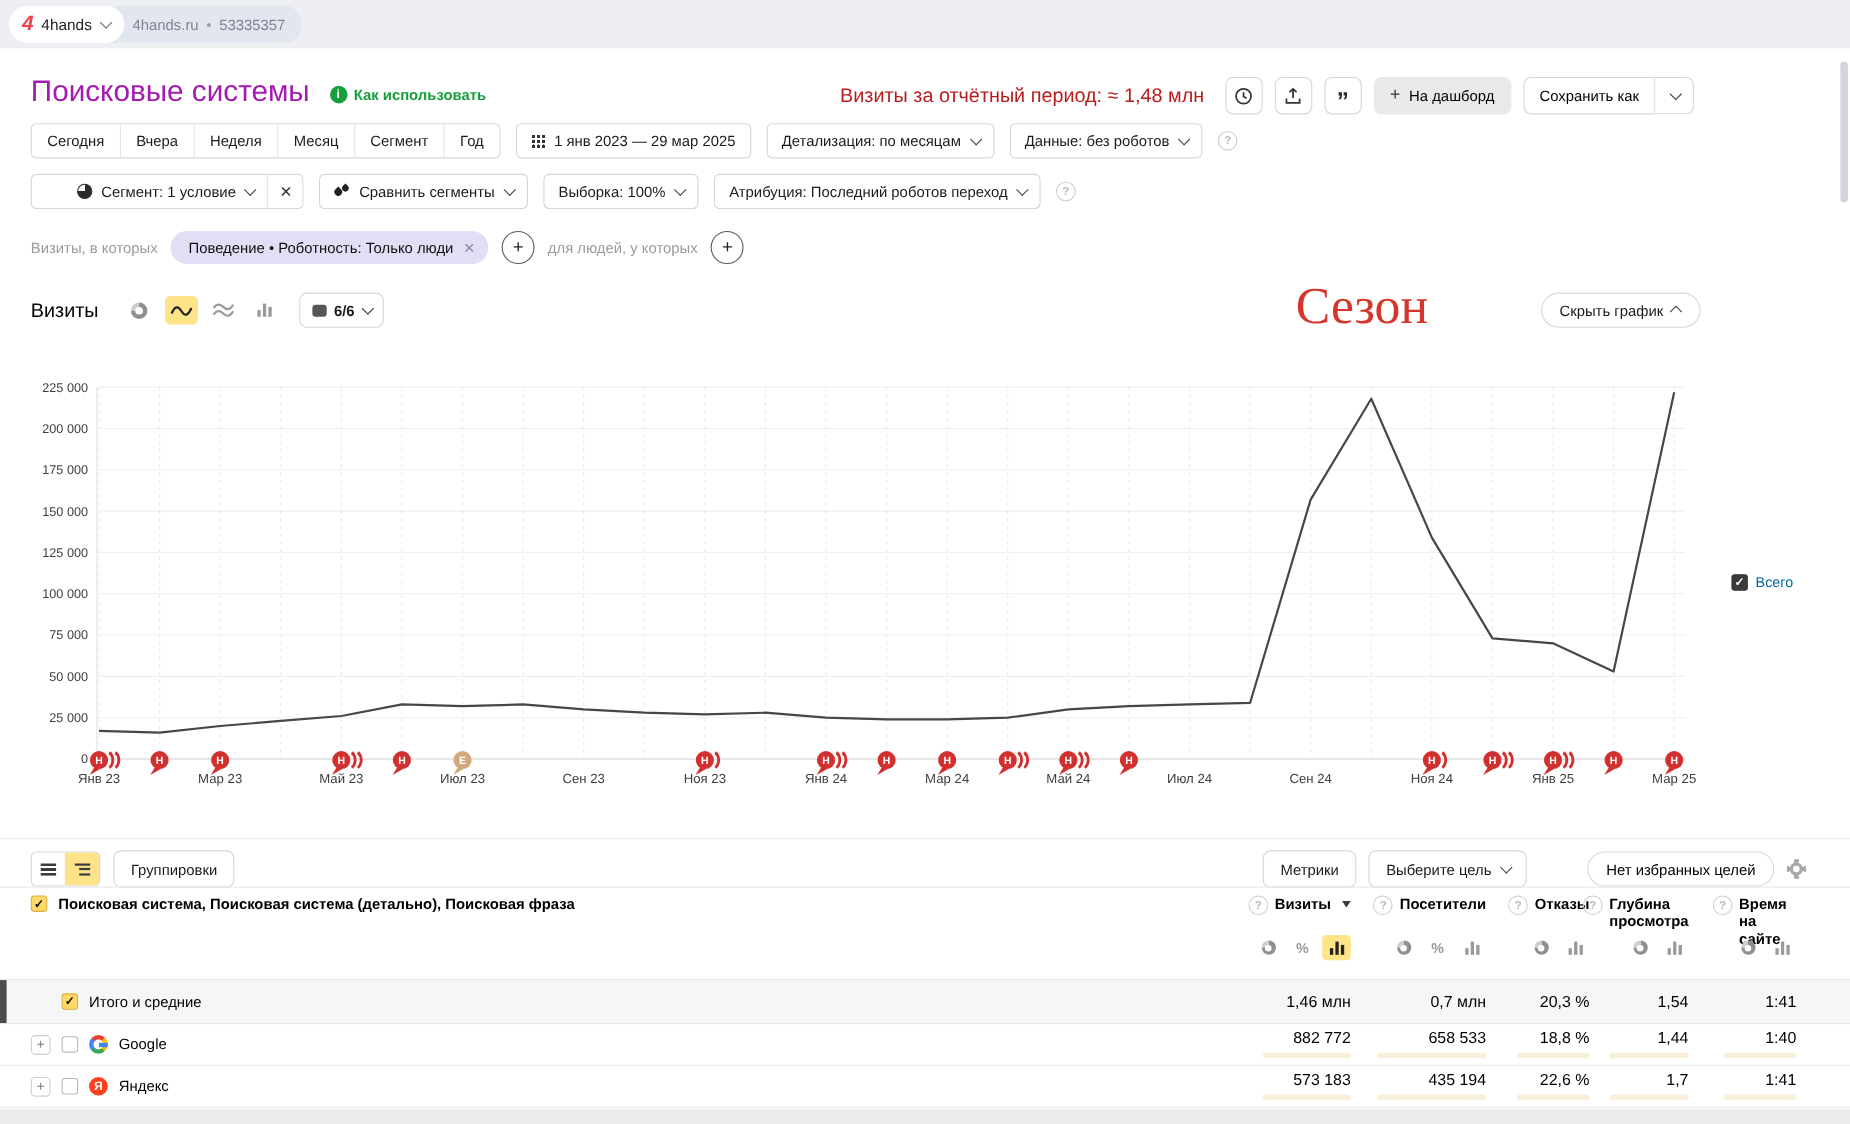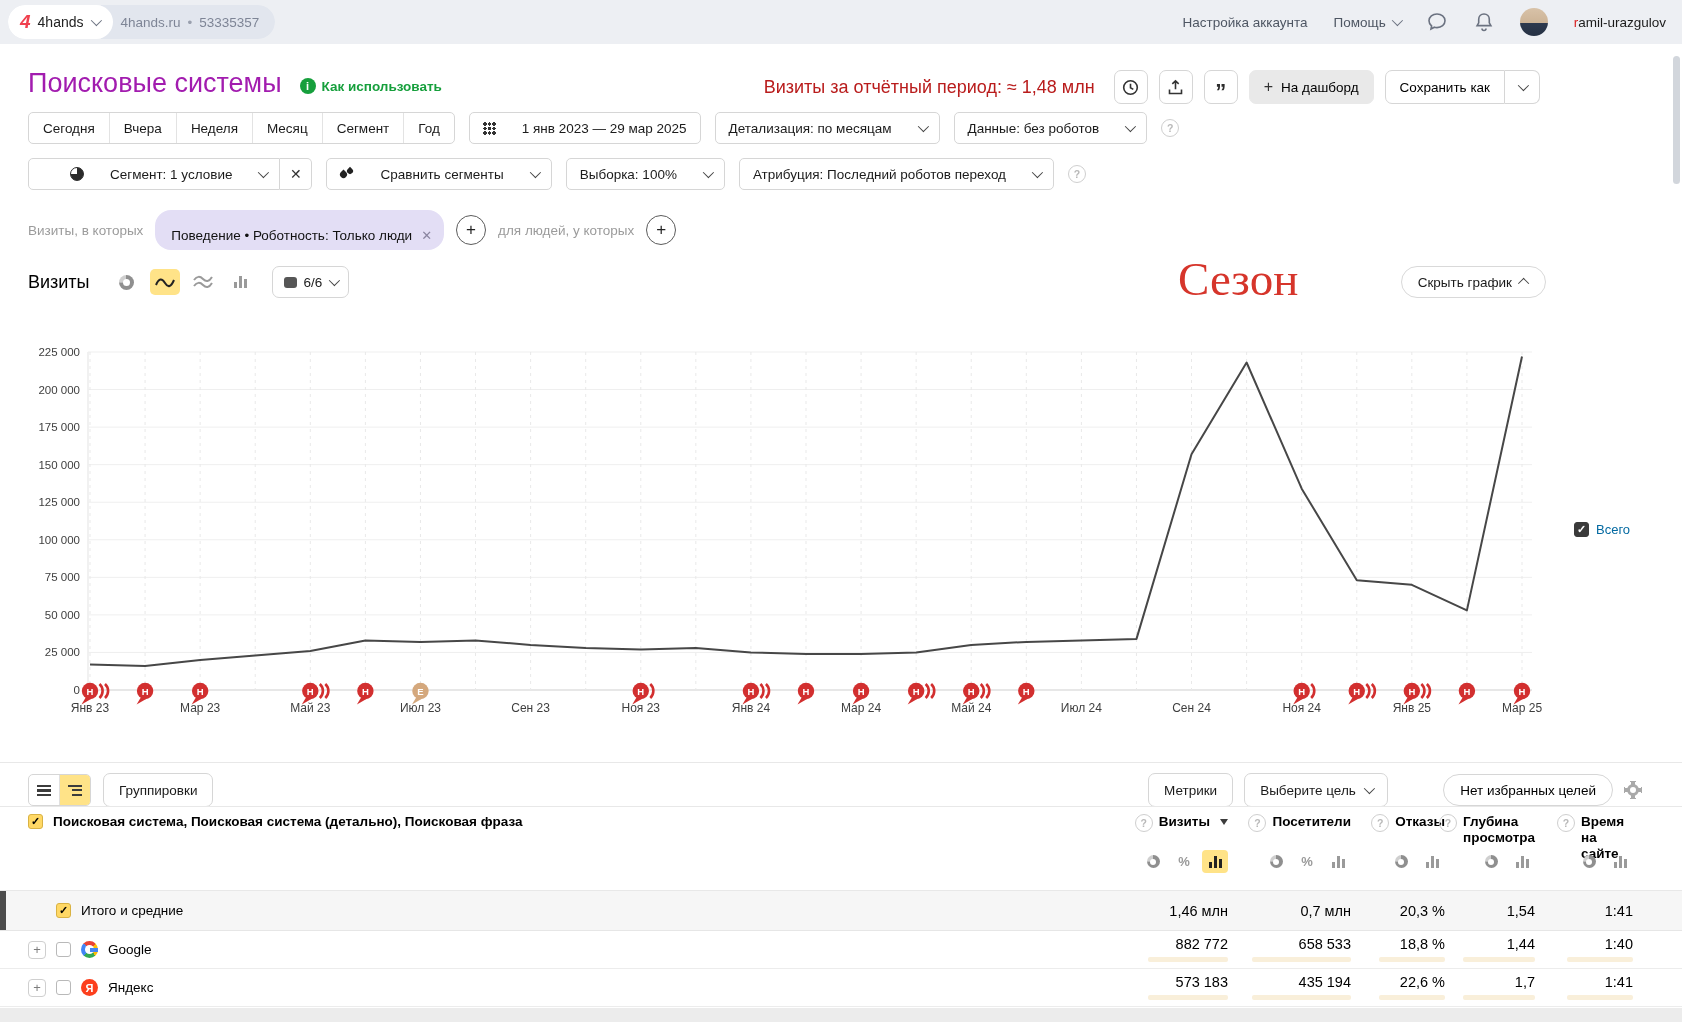--- a/index.html
+++ b/index.html
@@ -38,21 +38,21 @@
   .savegroup{display:flex;align-items:stretch;}
   .savegroup .main{border-radius:7px 0 0 7px;}
   .savegroup .arrow{width:34px;border:1px solid #d6d6d6;border-left:none;border-radius:0 7px 7px 0;background:#fff;display:flex;align-items:center;justify-content:center;}
   .quotes{font-size:22px;font-weight:bold;color:#2c2c2c;line-height:10px;margin-top:10px;}
 
   
   .row1{position:absolute;left:28px;top:112px;display:flex;align-items:center;gap:14px;}
   .seg{display:flex;border:1px solid #d6d6d6;border-radius:5px;overflow:hidden;height:30px;background:#fff;}
   .seg .st{padding:0 14px;display:flex;align-items:center;font-size:13.5px;border-left:1px solid #e3e3e3;}
   .seg .st:first-child{border-left:none;}
-  .fbtn{height:30px;border:1px solid #d6d6d6;border-radius:5px;background:#fff;display:flex;align-items:center;gap:26px;padding:0 13px;font-size:13.5px;}
+  .fbtn{height:30px;border:1px solid #d6d6d6;border-radius:5px;background:#fff;display:flex;align-items:center;gap:8px;padding:0 13px;font-size:13.5px;}
   .cal-ic{width:13px;height:13px;background:
     radial-gradient(circle 1.6px at 2px 2px,#333 1.6px,transparent 1.7px),
     radial-gradient(circle 1.6px at 6.5px 2px,#333 1.6px,transparent 1.7px),
     radial-gradient(circle 1.6px at 11px 2px,#333 1.6px,transparent 1.7px),
     radial-gradient(circle 1.6px at 2px 6.5px,#333 1.6px,transparent 1.7px),
     radial-gradient(circle 1.6px at 6.5px 6.5px,#333 1.6px,transparent 1.7px),
     radial-gradient(circle 1.6px at 11px 6.5px,#333 1.6px,transparent 1.7px),
     radial-gradient(circle 1.6px at 2px 11px,#333 1.6px,transparent 1.7px),
     radial-gradient(circle 1.6px at 6.5px 11px,#333 1.6px,transparent 1.7px),
     radial-gradient(circle 1.6px at 11px 11px,#333 1.6px,transparent 1.7px);}
@@ -66,37 +66,37 @@
   .row2 .fbtn{height:32px;box-sizing:border-box;}
   .pieic{width:14px;height:14px;border-radius:50%;background:conic-gradient(#2b2b2b 0 270deg,#fff 270deg 360deg);border:1px solid #2b2b2b;box-sizing:border-box;}
   .dropic{position:relative;width:14px;height:14px;}
   .dropic i{position:absolute;width:7px;height:7px;background:#222;border-radius:0 50% 50% 50%;transform:rotate(45deg);}
   .dropic i:nth-child(1){left:0;top:4px;}
   .dropic i:nth-child(2){left:7px;top:1px;width:6px;height:6px;}
 
   
   .chips{position:absolute;left:28px;top:210px;display:flex;align-items:center;gap:12px;}
   .chip-prefix{color:#9b9b9b;font-size:13.5px;}
-  .chip{background:#e3def5;border-radius:16px;height:30px;display:flex;align-items:center;gap:9px;padding:10px 12px 0 16px;font-size:13.5px;color:#111;}
+  .chip{background:#e3def5;border-radius:16px;height:30px;display:flex;align-items:center;gap:9px;padding:0 12px 0 16px;font-size:13.5px;color:#111;}
   .chip .x{color:#8a85a0;font-size:13px;}
   .chip .x::before{content:"✕";}
   .plus-circle{width:28px;height:28px;border:1.6px solid #5c5c5c;border-radius:50%;display:flex;align-items:center;justify-content:center;color:#222;font-size:17px;background:#fff;}
   .plus-circle::before{content:"+";}
 
   
   .chart-header{position:absolute;left:28px;top:266px;width:1518px;display:flex;align-items:center;}
   .metric-label{font-size:18px;color:#000;margin-right:22px;}
   .ctype{width:30px;height:26px;border-radius:5px;display:flex;align-items:center;justify-content:center;margin-right:8px;}
   .ctype.sel{background:#ffe388;}
   .donut{width:15px;height:15px;border-radius:50%;background:conic-gradient(#8f8f8f 0 262deg,#cfcfcf 274deg 360deg);position:relative;}
   .donut::after{content:"";position:absolute;left:4px;top:4px;width:7px;height:7px;background:#fff;border-radius:50%;}
   .barsic{display:flex;align-items:flex-end;gap:2px;}
   .barsic i{display:block;width:3px;background:#9a9a9a;}
   .barsic i:nth-child(1){height:6px;}.barsic i:nth-child(2){height:12px;}.barsic i:nth-child(3){height:9px;}
-  .ann-btn{height:30px;border:1px solid #d6d6d6;border-radius:7px;background:#fff;display:flex;align-items:center;gap:7px;padding:0 11px;font-size:13.5px;margin-left:8px;}
+  .ann-btn{height:30px;border:1px solid #d6d6d6;border-radius:7px;background:#fff;display:flex;align-items:center;gap:7px;padding:0 11px;font-size:13.5px;margin-left:8px;font-weight:bold;}
   .bubble-ic{width:13px;height:11px;background:#565656;border-radius:3px;position:relative;}
   .bubble-ic::after{content:"";position:absolute;left:2px;bottom:-4px;border:4px solid transparent;border-top-color:#565656;border-left-width:2px;border-right-width:2px;}
   .hide-chart{margin-left:auto;height:30px;border:1px solid #d9d9d9;border-radius:16px;background:#fff;display:flex;align-items:center;gap:9px;padding:0 16px;font-size:13.5px;}
   .season{position:absolute;left:1178px;top:252px;font-family:"Liberation Serif",serif;font-size:47px;color:#d6352b;}
 
   
   .chart-wrap{position:absolute;left:0;top:330px;width:1682px;height:400px;}
   .ylab{font-size:11.5px;fill:#3e3e3e;}
   .xlab{font-size:12px;fill:#3e3e3e;}
   .mlet{font-size:9.5px;font-weight:bold;fill:#fff;}
@@ -169,36 +169,20 @@
       <div class="acct">
         <span class="logo4">4</span>
         <span class="acctname">4hands</span>
         <span class="chv"></span>
       </div>
       <div class="counter">
         <span>4hands.ru</span>
         <span class="dot"></span>
         <span>53335357</span>
       </div>
-    </div>
-    <div class="topnav">
-      <span class="lnk">Настройка аккаунта</span>
-      <span class="lnk">
-          <span>Помощь</span>
-          <span class="chv"></span>
-        </span>
-      <svg width="22" height="22" viewBox="0 0 22 22">
-          <path d="M11 3c4.4 0 8 3 8 6.8 0 3.8-3.6 6.8-8 6.8-.9 0-1.8-.1-2.6-.4L5 18l.6-3C4 13.8 3 12 3 9.8 3 6 6.6 3 11 3z" fill="none" stroke="#6b7280" stroke-width="1.6"></path>
-        </svg>
-      <svg width="20" height="22" viewBox="0 0 20 22">
-          <path d="M10 3c3.2 0 5.3 2.3 5.3 5.4v3.4l1.6 2.8H3.1l1.6-2.8V8.4C4.7 5.3 6.8 3 10 3z" fill="none" stroke="#6b7280" stroke-width="1.6"></path>
-          <path d="M8 17.5a2 2 0 0 0 4 0" fill="none" stroke="#6b7280" stroke-width="1.6"></path>
-        </svg>
-      <span class="avatar"></span>
-      <span class="username">ramil-urazgulov</span>
     </div>
   </div>
 
   <div class="header-row">
     <span class="page-title">Поисковые системы</span>
     <span class="howto">
       <span class="info-i"></span>
       <span class="howto-label">Как использовать</span>
     </span>
     <div class="hdr-right">

